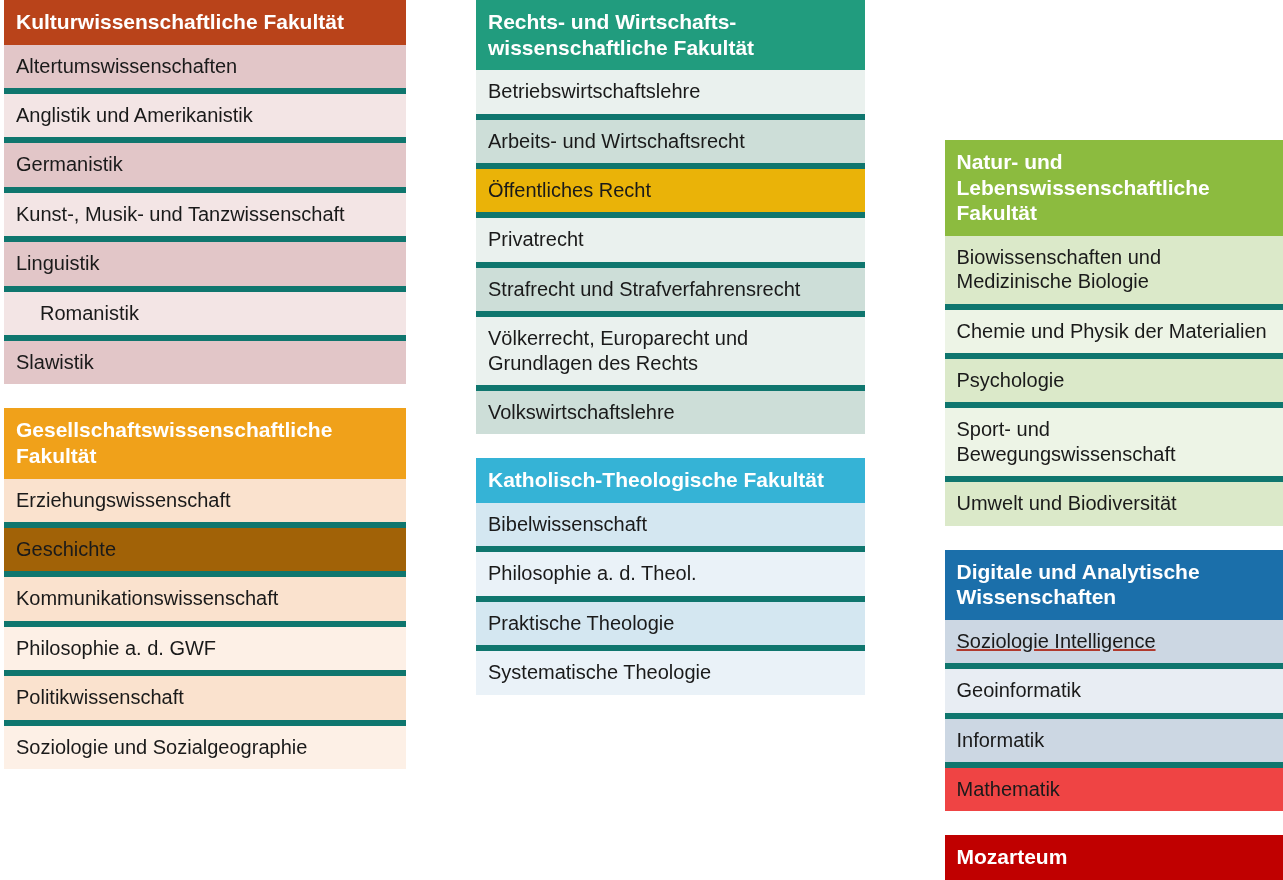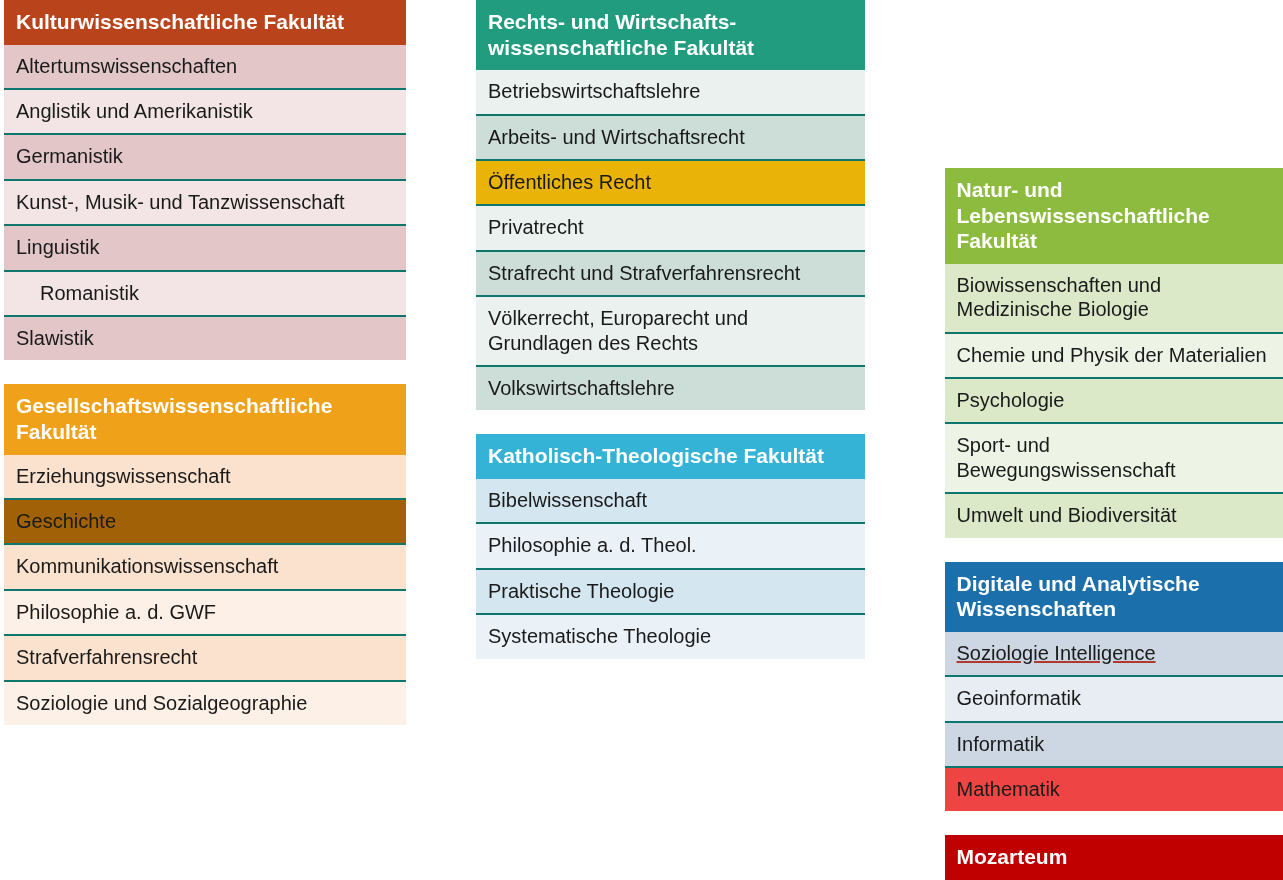--- a/index.html
+++ b/index.html
@@ -41,21 +41,21 @@
     padding: 9px 10px 10px 12px;
     line-height: 1.22;
     box-sizing: border-box;
   }
   .item {
     font-size: 20px;
     color: #1a1a1a;
     padding: 9px 10px 10px 12px;
     line-height: 1.22;
     box-sizing: border-box;
-    border-bottom: 2px solid #0f766e;
+    border-bottom: 6px solid #0f766e;
   }
   .item:last-child { border-bottom: none; }
   .underlined { text-decoration: underline; text-decoration-color: #b03a2e; }
 </style>
 </head>
 <body>
 
 <div class="board">
 
   <div class="column col-1">
@@ -70,21 +70,21 @@
       <div class="item" style="background: rgb(243, 229, 229); padding-left: 36px;">Romanistik</div>
       <div class="item" style="background: rgb(226, 198, 200);">Slawistik</div>
     </div>
 
     <div class="group">
       <div class="group-header" style="background: rgb(240, 161, 26);">Gesellschaftswissenschaftliche Fakultät</div>
       <div class="item" style="background: rgb(250, 226, 206);">Erziehungswissenschaft</div>
       <div class="item" style="background: #a16207;">Geschichte</div>
       <div class="item" style="background: rgb(250, 226, 206);">Kommunikationswissenschaft</div>
       <div class="item" style="background: rgb(253, 240, 230);">Philosophie a. d. GWF</div>
-      <div class="item" style="background: rgb(250, 226, 206);">Strafverfahrensrecht</div>
+      <div class="item" style="background: rgb(250, 226, 206);">Politikwissenschaft</div>
       <div class="item" style="background: rgb(253, 240, 230);">Soziologie und Sozialgeographie</div>
     </div>
 
   </div>
 
   <div class="column col-2">
 
     <div class="group">
       <div class="group-header" style="background: rgb(33, 156, 126);">Rechts- und Wirtschafts- wissenschaftliche Fakultät</div>
       <div class="item" style="background: rgb(234, 241, 238);">Betriebswirtschaftslehre</div>

